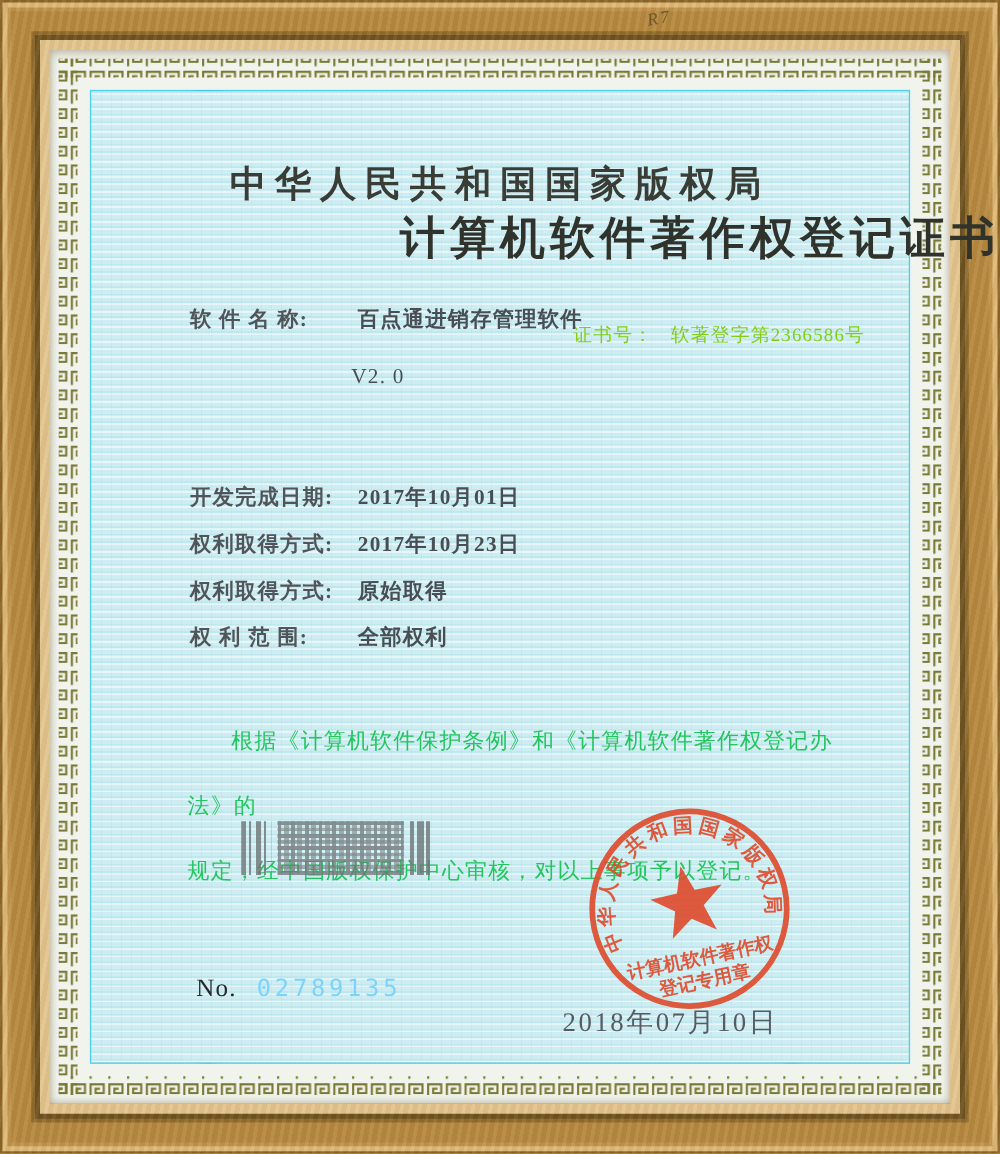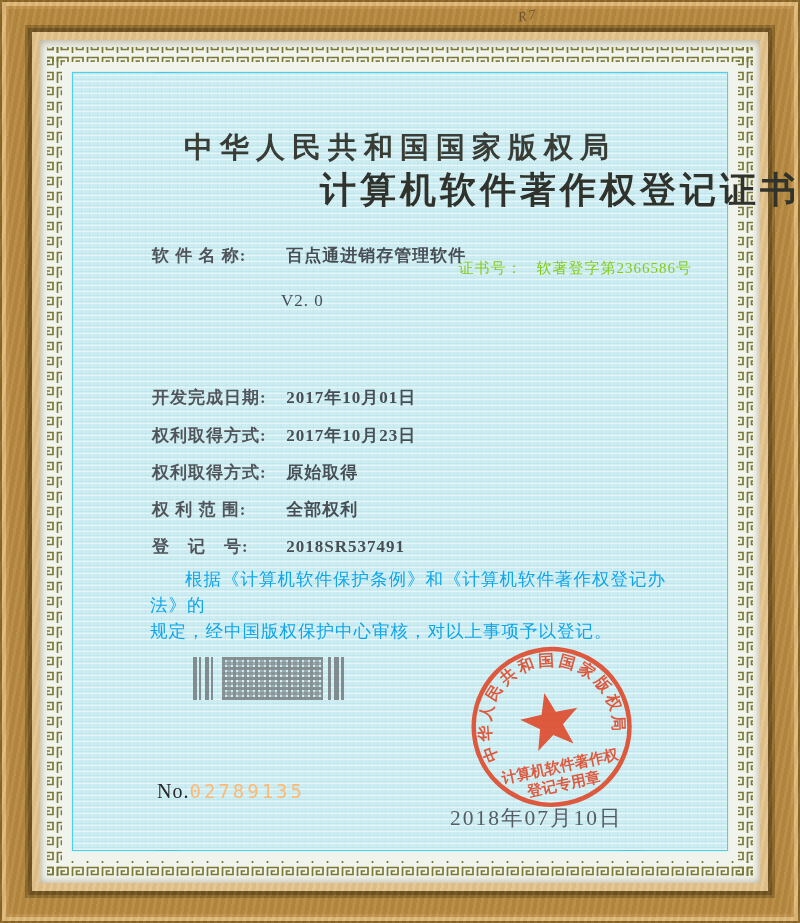--- a/index.html
+++ b/index.html
@@ -34,36 +34,36 @@
   .authority{position:absolute;left:0;right:0;top:128px;text-align:center;
     font-size:29px;font-weight:bold;letter-spacing:7px;color:#3a3d36;}
   .cert-title{position:absolute;left:0;right:0;top:166px;text-align:right;
     font-size:36px;font-weight:bold;letter-spacing:4px;color:#30332c;}
   .certno{position:absolute;right:108px;top:218px;font-size:15px;color:#84cc16;letter-spacing:1px;margin-top:41px;}
   .certno .num{margin-left:14px;}
   .row{position:absolute;left:152px;font-size:17px;color:#474f55;letter-spacing:1px;white-space:nowrap;font-weight:bold;}
   .row .lbl{display:inline-block;width:129px;color:#50555a;}
   .name-extra{position:absolute;left:281px;font-size:17px;color:#474f55;letter-spacing:1px;}
   .statement{position:absolute;left:150px;top:566px;width:552px;font-size:17.5px;
-    line-height:26px;color:#0ea5e9;letter-spacing:1px;}
+    line-height:52px;color:#22c55e;letter-spacing:1px;}
   .statement .l1{text-indent:2em;}
   
   .barcode{position:absolute;left:193px;top:657px;width:152px;height:43px;display:flex;opacity:.8;}
   .bc-seg{height:100%;}
   .bc-left{width:24px;background:repeating-linear-gradient(90deg,#6f7476 0 4px,transparent 4px 6px,#6f7476 6px 8px,transparent 8px 12px);}
   .bc-mid{flex:1;margin:0 5px;
     background-image:
       repeating-linear-gradient(0deg,rgba(111,116,118,.95) 0 3px,transparent 3px 5px,rgba(111,116,118,.7) 5px 8px,transparent 8px 10px),
       repeating-linear-gradient(90deg,rgba(111,116,118,.9) 0 3px,transparent 3px 5px,rgba(111,116,118,.65) 5px 9px,transparent 9px 11px);}
   .bc-right{width:17px;background:repeating-linear-gradient(90deg,#6f7476 0 3px,transparent 3px 6px,#6f7476 6px 11px,transparent 11px 13px);}
   
   .seal{position:absolute;left:466px;top:643px;width:172px;height:172px;transform:rotate(-12deg);opacity:.9;}
   .seal-date{position:absolute;left:450px;top:785px;font-size:21.5px;letter-spacing:2px;color:#4b5058;z-index:4;opacity:.92;margin-top:18px;}
   .serial{position:absolute;left:157px;top:780px;font-size:20px;color:#26282a;letter-spacing:1px;z-index:4;}
-  .serial .num{font-size:19px;color:#fdba74;letter-spacing:3px;font-family:"DejaVu Sans Mono",monospace;}
+  .serial .num{margin-left:16px;font-size:19px;color:#7dd3fc;letter-spacing:3px;font-family:"DejaVu Sans Mono",monospace;}
 </style>
 </head>
 <body>
 
 <div class="stage">
 
   <div class="frame"></div>
   <div class="frame-mark">R7</div>
 
   <div class="paper">
@@ -124,24 +124,20 @@
     <div class="row" style="top:461px">
       <span class="lbl">权利取得方式:</span>
       <span>原始取得</span>
     </div>
 
     <div class="row" style="top:498px">
       <span class="lbl">权 利 范 围:</span>
       <span>全部权利</span>
     </div>
 
-    <div class="row" style="top:535px">
-      <span class="lbl">登　记　号:</span>
-      <span>2018SR537491</span>
-    </div>
 
     <div class="statement">
       <div class="l1">根据《计算机软件保护条例》和《计算机软件著作权登记办法》的</div>
       <div class="l2">规定，经中国版权保护中心审核，对以上事项予以登记。</div>
     </div>
 
     <div class="barcode">
       <div class="bc-seg bc-left"></div>
       <div class="bc-seg bc-mid"></div>
       <div class="bc-seg bc-right"></div>

